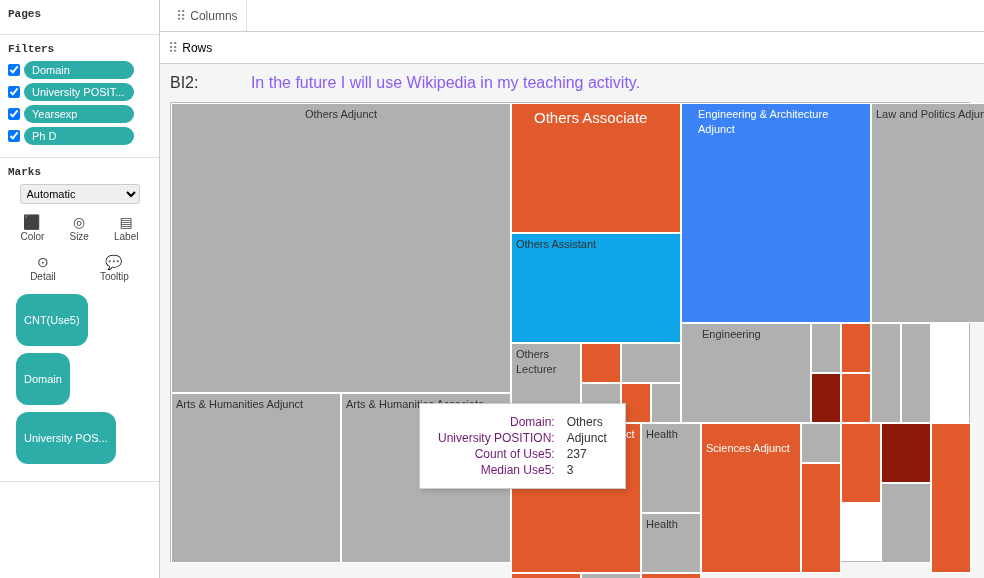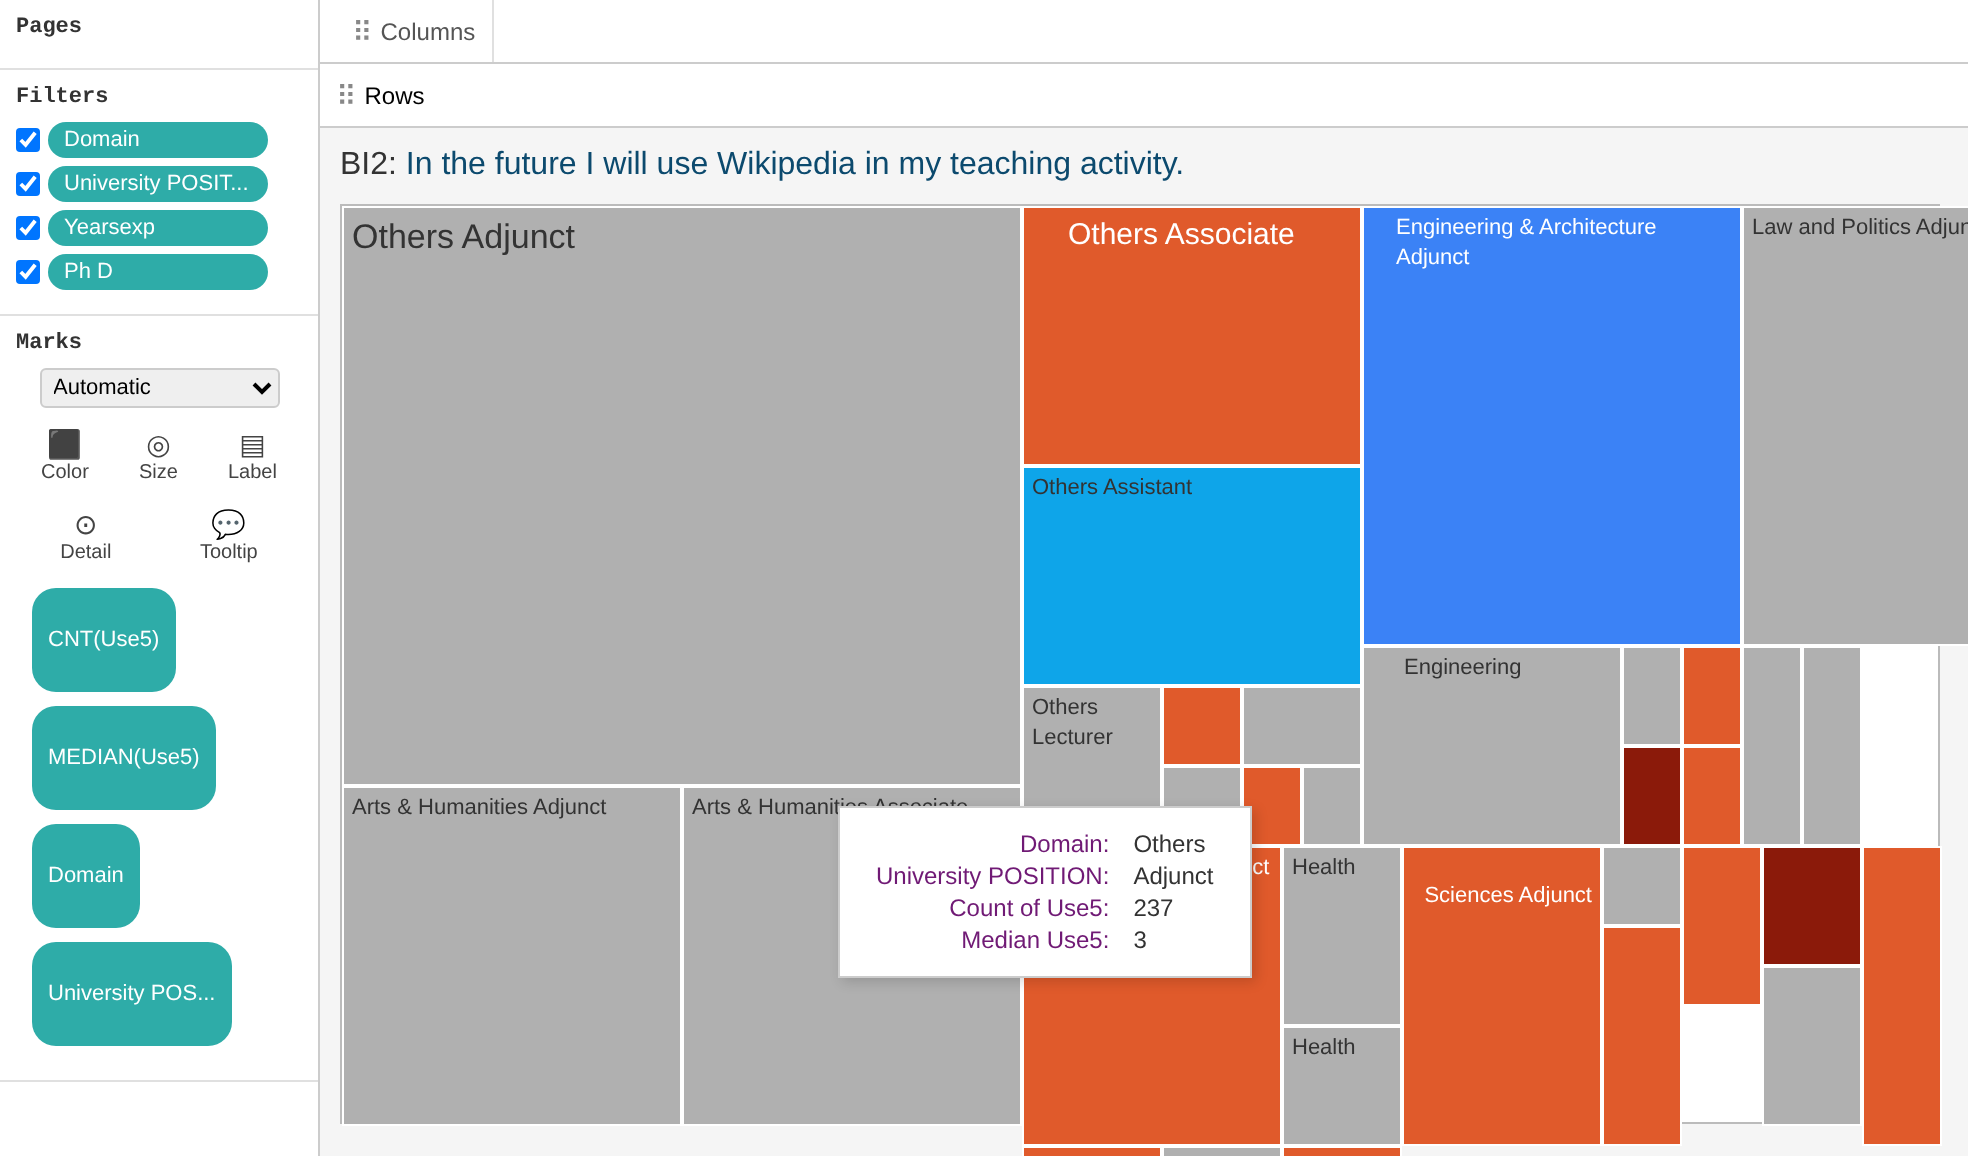--- a/index.html
+++ b/index.html
@@ -96,21 +96,20 @@
         <span class="marks-icon">⊙</span>
         <span>Detail</span>
       </div>
       <div class="marks-btn">
         <span class="marks-icon">💬</span>
         <span>Tooltip</span>
       </div>
     </div>
     <div class="sidebar-marks-fields" id="marks-fields-list">
         <div style="margin-bottom: 3px;"><span class="mark-field">CNT(Use5)</span></div>
-        <div style="margin-bottom: 3px;"><span class="mark-field">MEDIAN(Use5)</span></div>
         <div style="margin-bottom: 3px;"><span class="mark-field">Domain</span></div>
         <div style="margin-bottom: 3px;"><span class="mark-field">University POS...</span></div>
       </div>
   </div>
 </div>
 
 <div class="main">
 
   <div class="toolbar">
     <div class="toolbar-item">
@@ -118,21 +117,21 @@
       <span>Columns</span>
     </div>
   </div>
   <div style="display:flex; align-items:center; background:#fff; border-bottom:1px solid #ccc; padding:0 8px; height:32px;">
     <span class="grip-icon">⠿</span>
     <span>Rows</span>
   </div>
 
   <div class="chart-area">
     <div class="chart-title">
-      <span style="color:#333; font-weight:normal;">BI2:</span><span style="color:#0c4a6e;"> In the future I will use Wikipedia in my teaching activity.</span>
+      <span style="color:#333; font-weight:normal;">BI2:</span><span style="color:#8b5cf6;margin-left:48px;"> In the future I will use Wikipedia in my teaching activity.</span>
     </div>
 
     <div class="treemap-container" id="treemap">
 
       <div class="tooltip" style="left:248px; top:300px;">
         <table>
           <tbody>
               <tr>
             <td>Domain:</td>
             <td>Others</td>
@@ -145,21 +144,21 @@
             <td>Count of Use5:</td>
             <td>237</td>
           </tr>
           <tr>
             <td>Median Use5:</td>
             <td>3</td>
           </tr>
         </tbody>
           </table>
       </div>
-    <div class="cell" style="left: 0px; top: 0px; width: 340px; height: 290px; background: rgb(176, 176, 176); color: rgb(51, 51, 51); font-size: 17px; padding: 3px 4px; line-height: 1.4; overflow: hidden;">Others
+    <div class="cell" style="left: 0px; top: 0px; width: 340px; height: 290px; background: rgb(176, 176, 176); color: rgb(51, 51, 51); font-size: 11px; padding: 3px 4px; line-height: 1.4; overflow: hidden; text-align: center;">Others
 Adjunct</div>
         <div class="cell" style="left: 340px; top: 0px; width: 170px; height: 130px; background: rgb(224, 90, 43); color: rgb(255, 255, 255); font-size: 15px; padding: 3px 22px; line-height: 1.4; overflow: hidden;">Others
 Associate</div>
         <div class="cell" style="left: 510px; top: 0px; width: 190px; height: 220px; background: #3b82f6; color: rgb(255, 255, 255); font-size: 11px; padding: 3px 16px; line-height: 1.4; overflow: hidden;">Engineering &amp; Architecture
 Adjunct</div>
         <div class="cell" style="left: 700px; top: 0px; width: 160px; height: 220px; background: rgb(176, 176, 176); color: rgb(51, 51, 51); font-size: 11px; padding: 3px 4px; line-height: 1.4; overflow: hidden;">Law and Politics
 Adjunct</div>
         <div class="cell" style="left: 340px; top: 130px; width: 170px; height: 110px; background: #0ea5e9; color: rgb(51, 51, 51); font-size: 11px; padding: 3px 4px; line-height: 1.4; overflow: hidden;">Others
 Assistant</div>
         <div class="cell" style="left: 340px; top: 240px; width: 70px; height: 80px; background: rgb(176, 176, 176); color: rgb(51, 51, 51); font-size: 11px; padding: 3px 4px; line-height: 1.4; overflow: hidden;">Others
@@ -175,21 +174,21 @@
         <div class="cell" style="left: 640px; top: 270px; width: 30px; height: 50px; background: rgb(139, 26, 10); color: rgb(255, 255, 255); font-size: 11px; padding: 3px 4px; line-height: 1.4; overflow: hidden;"></div>
         <div class="cell" style="left: 670px; top: 270px; width: 30px; height: 50px; background: rgb(224, 90, 43); color: rgb(255, 255, 255); font-size: 11px; padding: 3px 4px; line-height: 1.4; overflow: hidden;"></div>
         <div class="cell" style="left: 0px; top: 290px; width: 170px; height: 170px; background: rgb(176, 176, 176); color: rgb(51, 51, 51); font-size: 11px; padding: 3px 4px; line-height: 1.4; overflow: hidden;">Arts &amp; Humanities
 Adjunct</div>
         <div class="cell" style="left: 170px; top: 290px; width: 170px; height: 170px; background: rgb(176, 176, 176); color: rgb(51, 51, 51); font-size: 11px; padding: 3px 4px; line-height: 1.4; overflow: hidden;">Arts &amp;
 Humanities
 Associate</div>
         <div class="cell" style="left: 340px; top: 320px; width: 130px; height: 150px; background: rgb(224, 90, 43); color: rgb(255, 255, 255); font-size: 11px; padding: 3px 4px; line-height: 1.4; overflow: hidden;">Health Sciences
 Adjunct</div>
         <div class="cell" style="left: 470px; top: 320px; width: 60px; height: 90px; background: rgb(176, 176, 176); color: rgb(51, 51, 51); font-size: 11px; padding: 3px 4px; line-height: 1.4; overflow: hidden;">Health</div>
-        <div class="cell" style="left: 530px; top: 320px; width: 100px; height: 150px; background: rgb(224, 90, 43); color: rgb(255, 255, 255); font-size: 11px; padding: 17px 4px; line-height: 1.4; overflow: hidden; text-align: right;">Sciences
+        <div class="cell" style="left: 530px; top: 320px; width: 100px; height: 150px; background: rgb(224, 90, 43); color: rgb(255, 255, 255); font-size: 11px; padding: 17px 4px; line-height: 1.4; overflow: hidden;">Sciences
 Adjunct</div>
         <div class="cell" style="left: 470px; top: 410px; width: 60px; height: 60px; background: rgb(176, 176, 176); color: rgb(51, 51, 51); font-size: 11px; padding: 3px 4px; line-height: 1.4; overflow: hidden;">Health</div>
         <div class="cell" style="left: 340px; top: 470px; width: 70px; height: 60px; background: rgb(224, 90, 43); color: rgb(255, 255, 255); font-size: 11px; padding: 3px 4px; line-height: 1.4; overflow: hidden;">Arts &amp;</div>
         <div class="cell" style="left: 410px; top: 470px; width: 60px; height: 60px; background: rgb(176, 176, 176); color: rgb(51, 51, 51); font-size: 11px; padding: 3px 4px; line-height: 1.4; overflow: hidden;">Arts</div>
         <div class="cell" style="left: 470px; top: 470px; width: 60px; height: 30px; background: rgb(224, 90, 43); color: rgb(255, 255, 255); font-size: 11px; padding: 3px 4px; line-height: 1.4; overflow: hidden;"></div>
         <div class="cell" style="left: 630px; top: 320px; width: 40px; height: 40px; background: rgb(176, 176, 176); color: rgb(51, 51, 51); font-size: 11px; padding: 3px 4px; line-height: 1.4; overflow: hidden;"></div>
         <div class="cell" style="left: 670px; top: 320px; width: 40px; height: 80px; background: rgb(224, 90, 43); color: rgb(255, 255, 255); font-size: 11px; padding: 3px 4px; line-height: 1.4; overflow: hidden;"></div>
         <div class="cell" style="left: 630px; top: 360px; width: 40px; height: 110px; background: rgb(224, 90, 43); color: rgb(255, 255, 255); font-size: 11px; padding: 3px 4px; line-height: 1.4; overflow: hidden;"></div>
         <div class="cell" style="left: 710px; top: 320px; width: 50px; height: 60px; background: rgb(139, 26, 10); color: rgb(255, 255, 255); font-size: 11px; padding: 3px 4px; line-height: 1.4; overflow: hidden;"></div>
         <div class="cell" style="left: 760px; top: 320px; width: 40px; height: 150px; background: rgb(224, 90, 43); color: rgb(255, 255, 255); font-size: 11px; padding: 3px 4px; line-height: 1.4; overflow: hidden;"></div>

